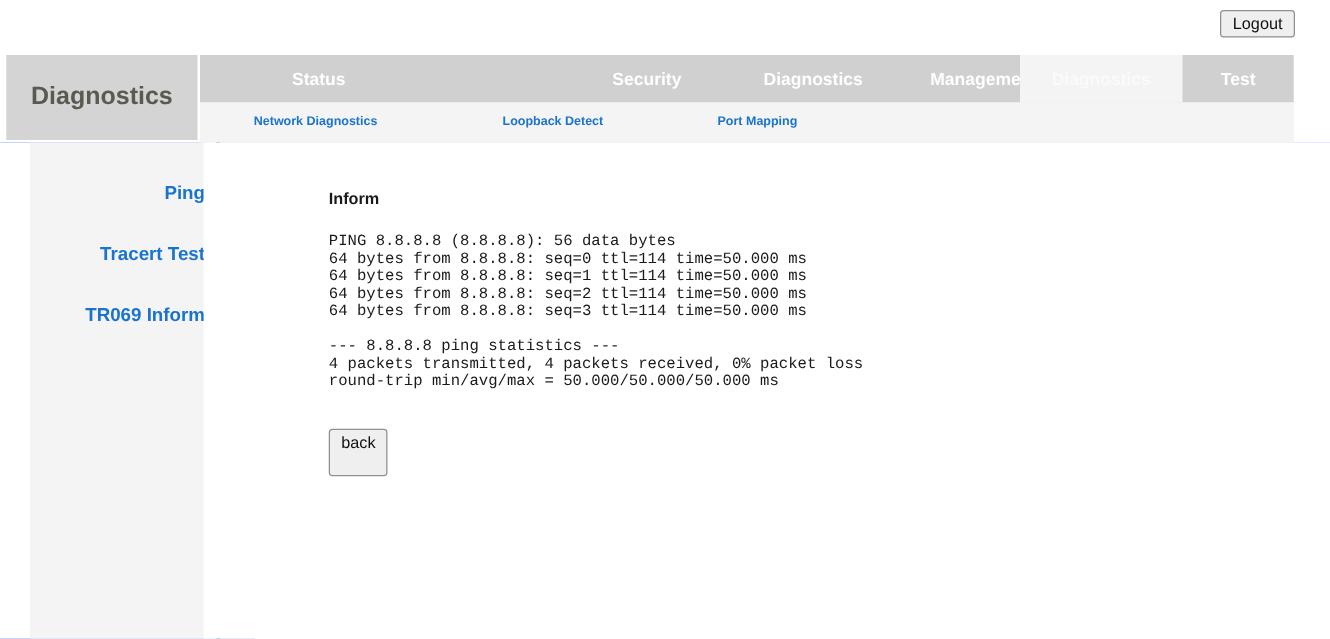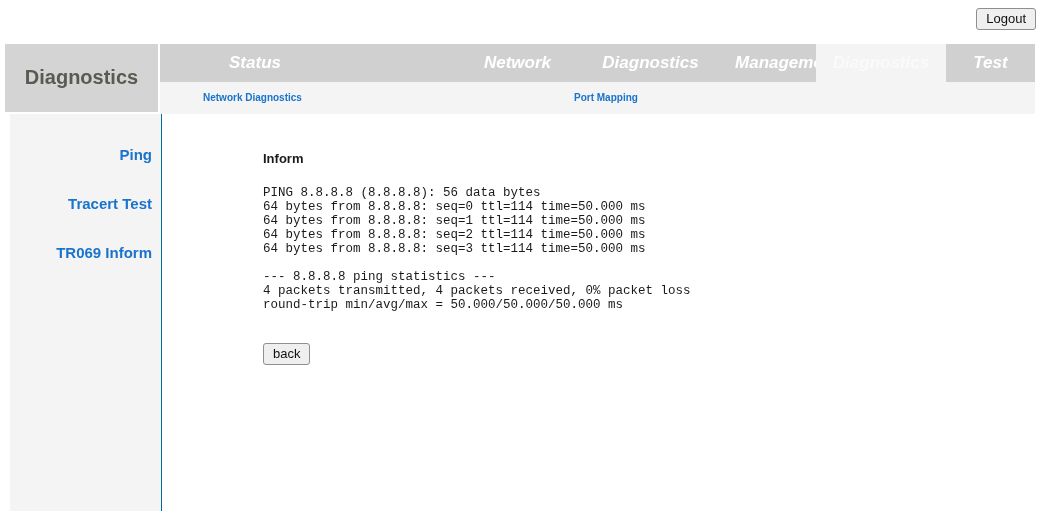--- a/index.html
+++ b/index.html
@@ -67,27 +67,26 @@
     height: 38px;
     background: #d0d0d0;
   }
   .nav-top-item {
     position: absolute;
     top: 0;
     height: 38px;
     line-height: 38px;
     text-align: center;
     font-family: "Liberation Sans", sans-serif;
-    font-size: 17px;
+    font-size: 14px;
     font-weight: bold;
     color: #ffffff;
     cursor: pointer;
     white-space: nowrap;
     user-select: none;
-    font-style: italic;
   }
   .nav-top-item.active {
     background: #f4f4f4;
     color: #fafafa;
   }
 
   
   .page-title-block {
     position: absolute;
     left: 5px;
@@ -137,26 +136,26 @@
     position: absolute;
     left: 0;
     top: 114px;
     width: 1064px;
     height: 397px;
     background: #ffffff;
   }
 
   .sidebar {
     position: absolute;
-    left: 10px;
+    left: 24px;
     top: 0;
     width: 152px;
     height: 397px;
     background: #f4f4f4;
-    border-right: 1px solid #0369a1;
+    border-right: 3px solid #0369a1;
     box-sizing: border-box;
   }
   .sidebar-item {
     position: absolute;
     right: 9px;
     text-align: right;
     font-family: "Liberation Sans", sans-serif;
     font-size: 15px;
     font-weight: bold;
     color: #1a73cc;
@@ -193,21 +192,21 @@
     font-size: 12.5px;
     line-height: 14px;
     color: #1a1a1a;
     white-space: pre;
   }
 
   .back-button {
     position: absolute;
     left: 100px;
     top: 229px;
-    padding: 2px 9px 3px 9px;
+    padding: 2px 9px 19px 9px;
     font-family: "Liberation Sans", sans-serif;
     font-size: 13px;
     line-height: 15px;
     color: #101010;
     background: #efefef;
     border: 1px solid #8f8f8f;
     border-radius: 3px;
     cursor: pointer;
   }
 </style>
@@ -221,29 +220,30 @@
   </div>
 
   <div class="nav-band">
 
     <div class="page-title-block">
       <div class="page-title">Diagnostics</div>
     </div>
 
     <div class="nav-top" id="nav-top">
         <div class="nav-top-item" style="left: 30px; width: 130px;">Status</div>
-        <div class="nav-top-item" style="left: 292px; width: 131px;">Network</div>
+        <div class="nav-top-item" style="left: 292px; width: 131px;">Security</div>
         <div class="nav-top-item" style="left: 423px; width: 135px;">Diagnostics</div>
         <div class="nav-top-item" style="left: 558px; width: 138px;">Management</div>
         <div class="nav-top-item active" style="left: 656px; width: 130px;">Diagnostics</div>
         <div class="nav-top-item" style="left: 786px; width: 89px;">Test</div>
       </div>
 
     <div class="nav-sub" id="nav-sub">
         <div class="nav-sub-item" style="left: 43px;">Network Diagnostics</div>
+        <div class="nav-sub-item" style="left: 242px;">Loopback Detect</div>
         <div class="nav-sub-item" style="left: 414px;">Port Mapping</div>
       </div>
   </div>
 
   <div class="body-area">
 
     <div class="sidebar" id="sidebar">
         <div class="sidebar-item" style="top: 32px;">Ping</div>
         <div class="sidebar-item" style="top: 81px;">Tracert Test</div>
         <div class="sidebar-item" style="top: 130px;">TR069 Inform</div>

